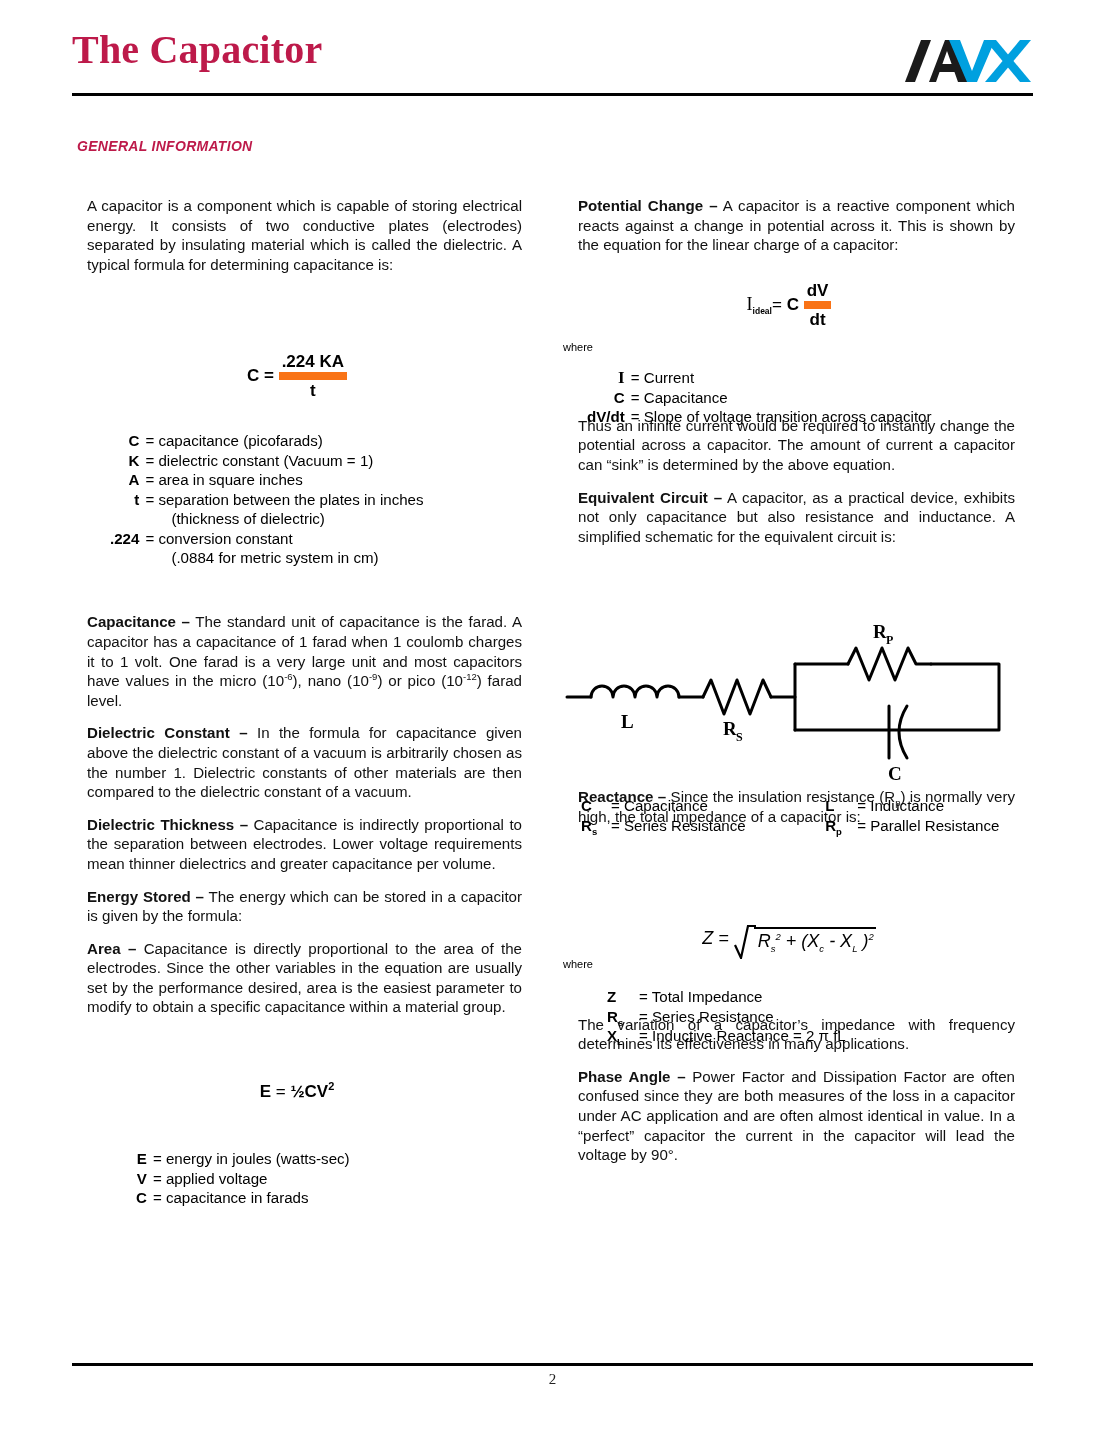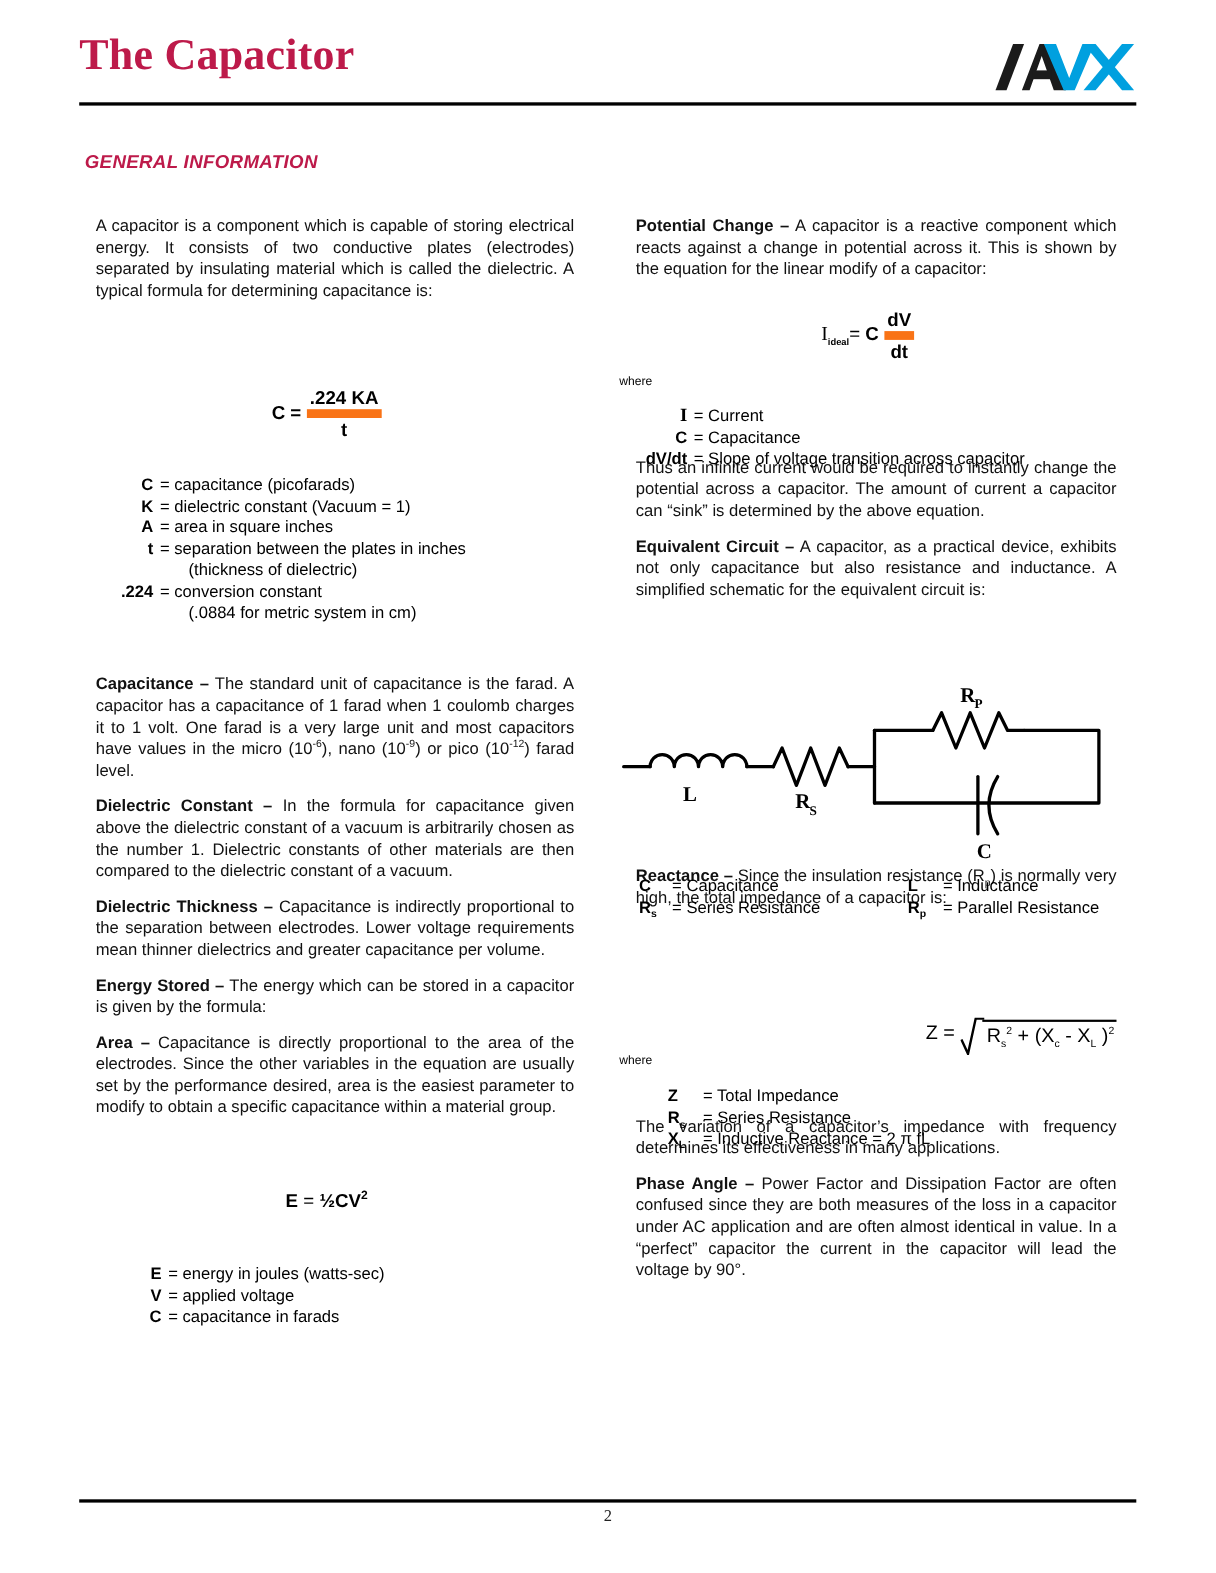--- a/index.html
+++ b/index.html
@@ -55,21 +55,21 @@
     top: 93px;
     width: 961px;
     height: 3px;
     background: #000;
   }
 
   .section-heading {
     position: absolute;
     left: 77px;
     top: 138px;
-    font-size: 17px;
+    font-size: 14px;
     font-weight: bold;
     font-style: italic;
     color: #bd1a4a;
     letter-spacing: 0.3px;
   }
 
   
   .col {
     position: absolute;
     top: 196px;
@@ -197,22 +197,23 @@
     display: inline-block;
     vertical-align: top;
   }
   .defs-circuit .colgrp.first { width: 240px; margin-left: 18px; }
 
   .eq-z {
     position: absolute;
     left: 563px;
     top: 927px;
     width: 452px;
-    text-align: right;
+    text-align: center;
     font-size: 18px;
+    font-style: italic;
   }
   .defs-z {
     position: absolute;
     left: 563px;
     top: 987px;
     font-size: 15.1px;
     width: 452px;
   }
   .defs-z .deflist { margin-left: 44px; }
 
@@ -393,21 +394,21 @@
         <span class="sym">C</span>
         <span class="def">= capacitance in farads</span>
       </div>
     </div>
   </div>
 
   <div class="col col-right">
 
     <p class="para">
       <b>Potential Change</b><b> </b><b>–</b>
-      <span>A capacitor is a reactive component which reacts against a change in potential across it. This is shown by the equation for the linear modify of a capacitor:</span>
+      <span>A capacitor is a reactive component which reacts against a change in potential across it. This is shown by the equation for the linear charge of a capacitor:</span>
     </p>
 
     <div style="height:148px"></div>
 
     <p class="para">Thus an infinite current would be required to instantly change the potential across a capacitor. The amount of current a capacitor can “sink” is determined by the above equation.</p>
 
     <p class="para">
       <b>Equivalent Circuit</b><b> </b><b>–</b>
       <span>A capacitor, as a practical device, exhibits not only capacitance but also resistance and inductance. A simplified schematic for the equivalent circuit is:</span>
     </p>

